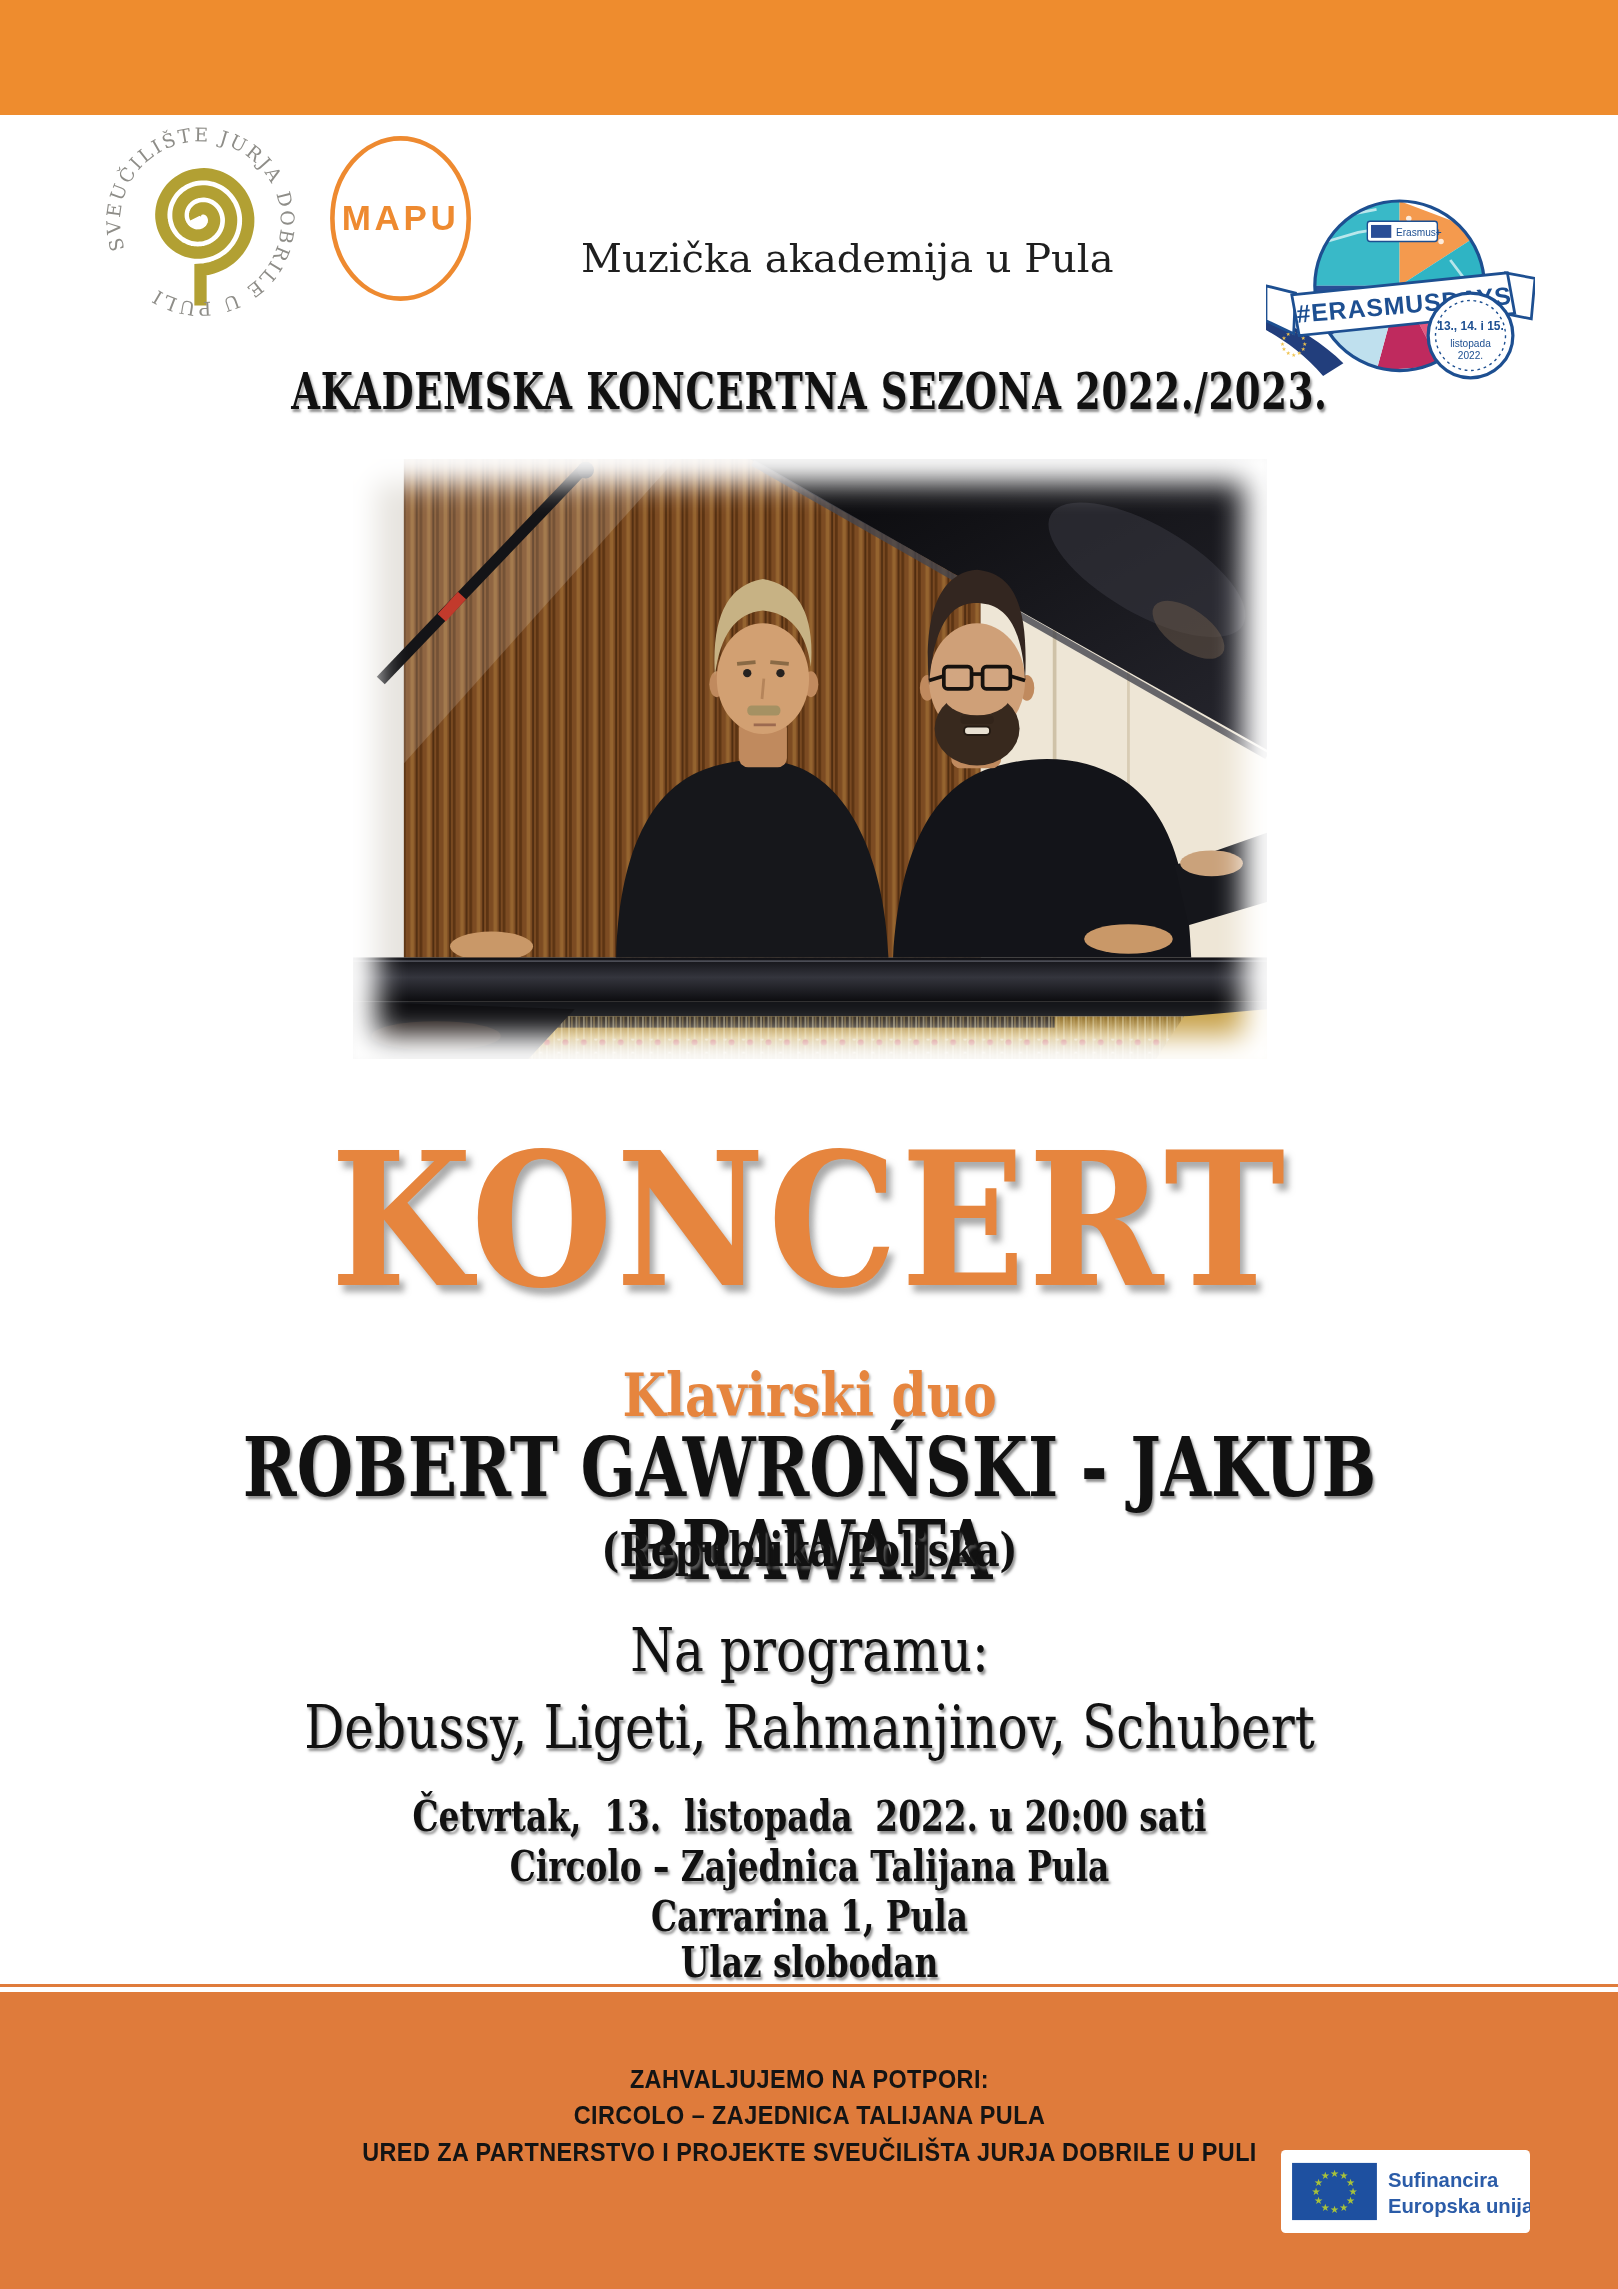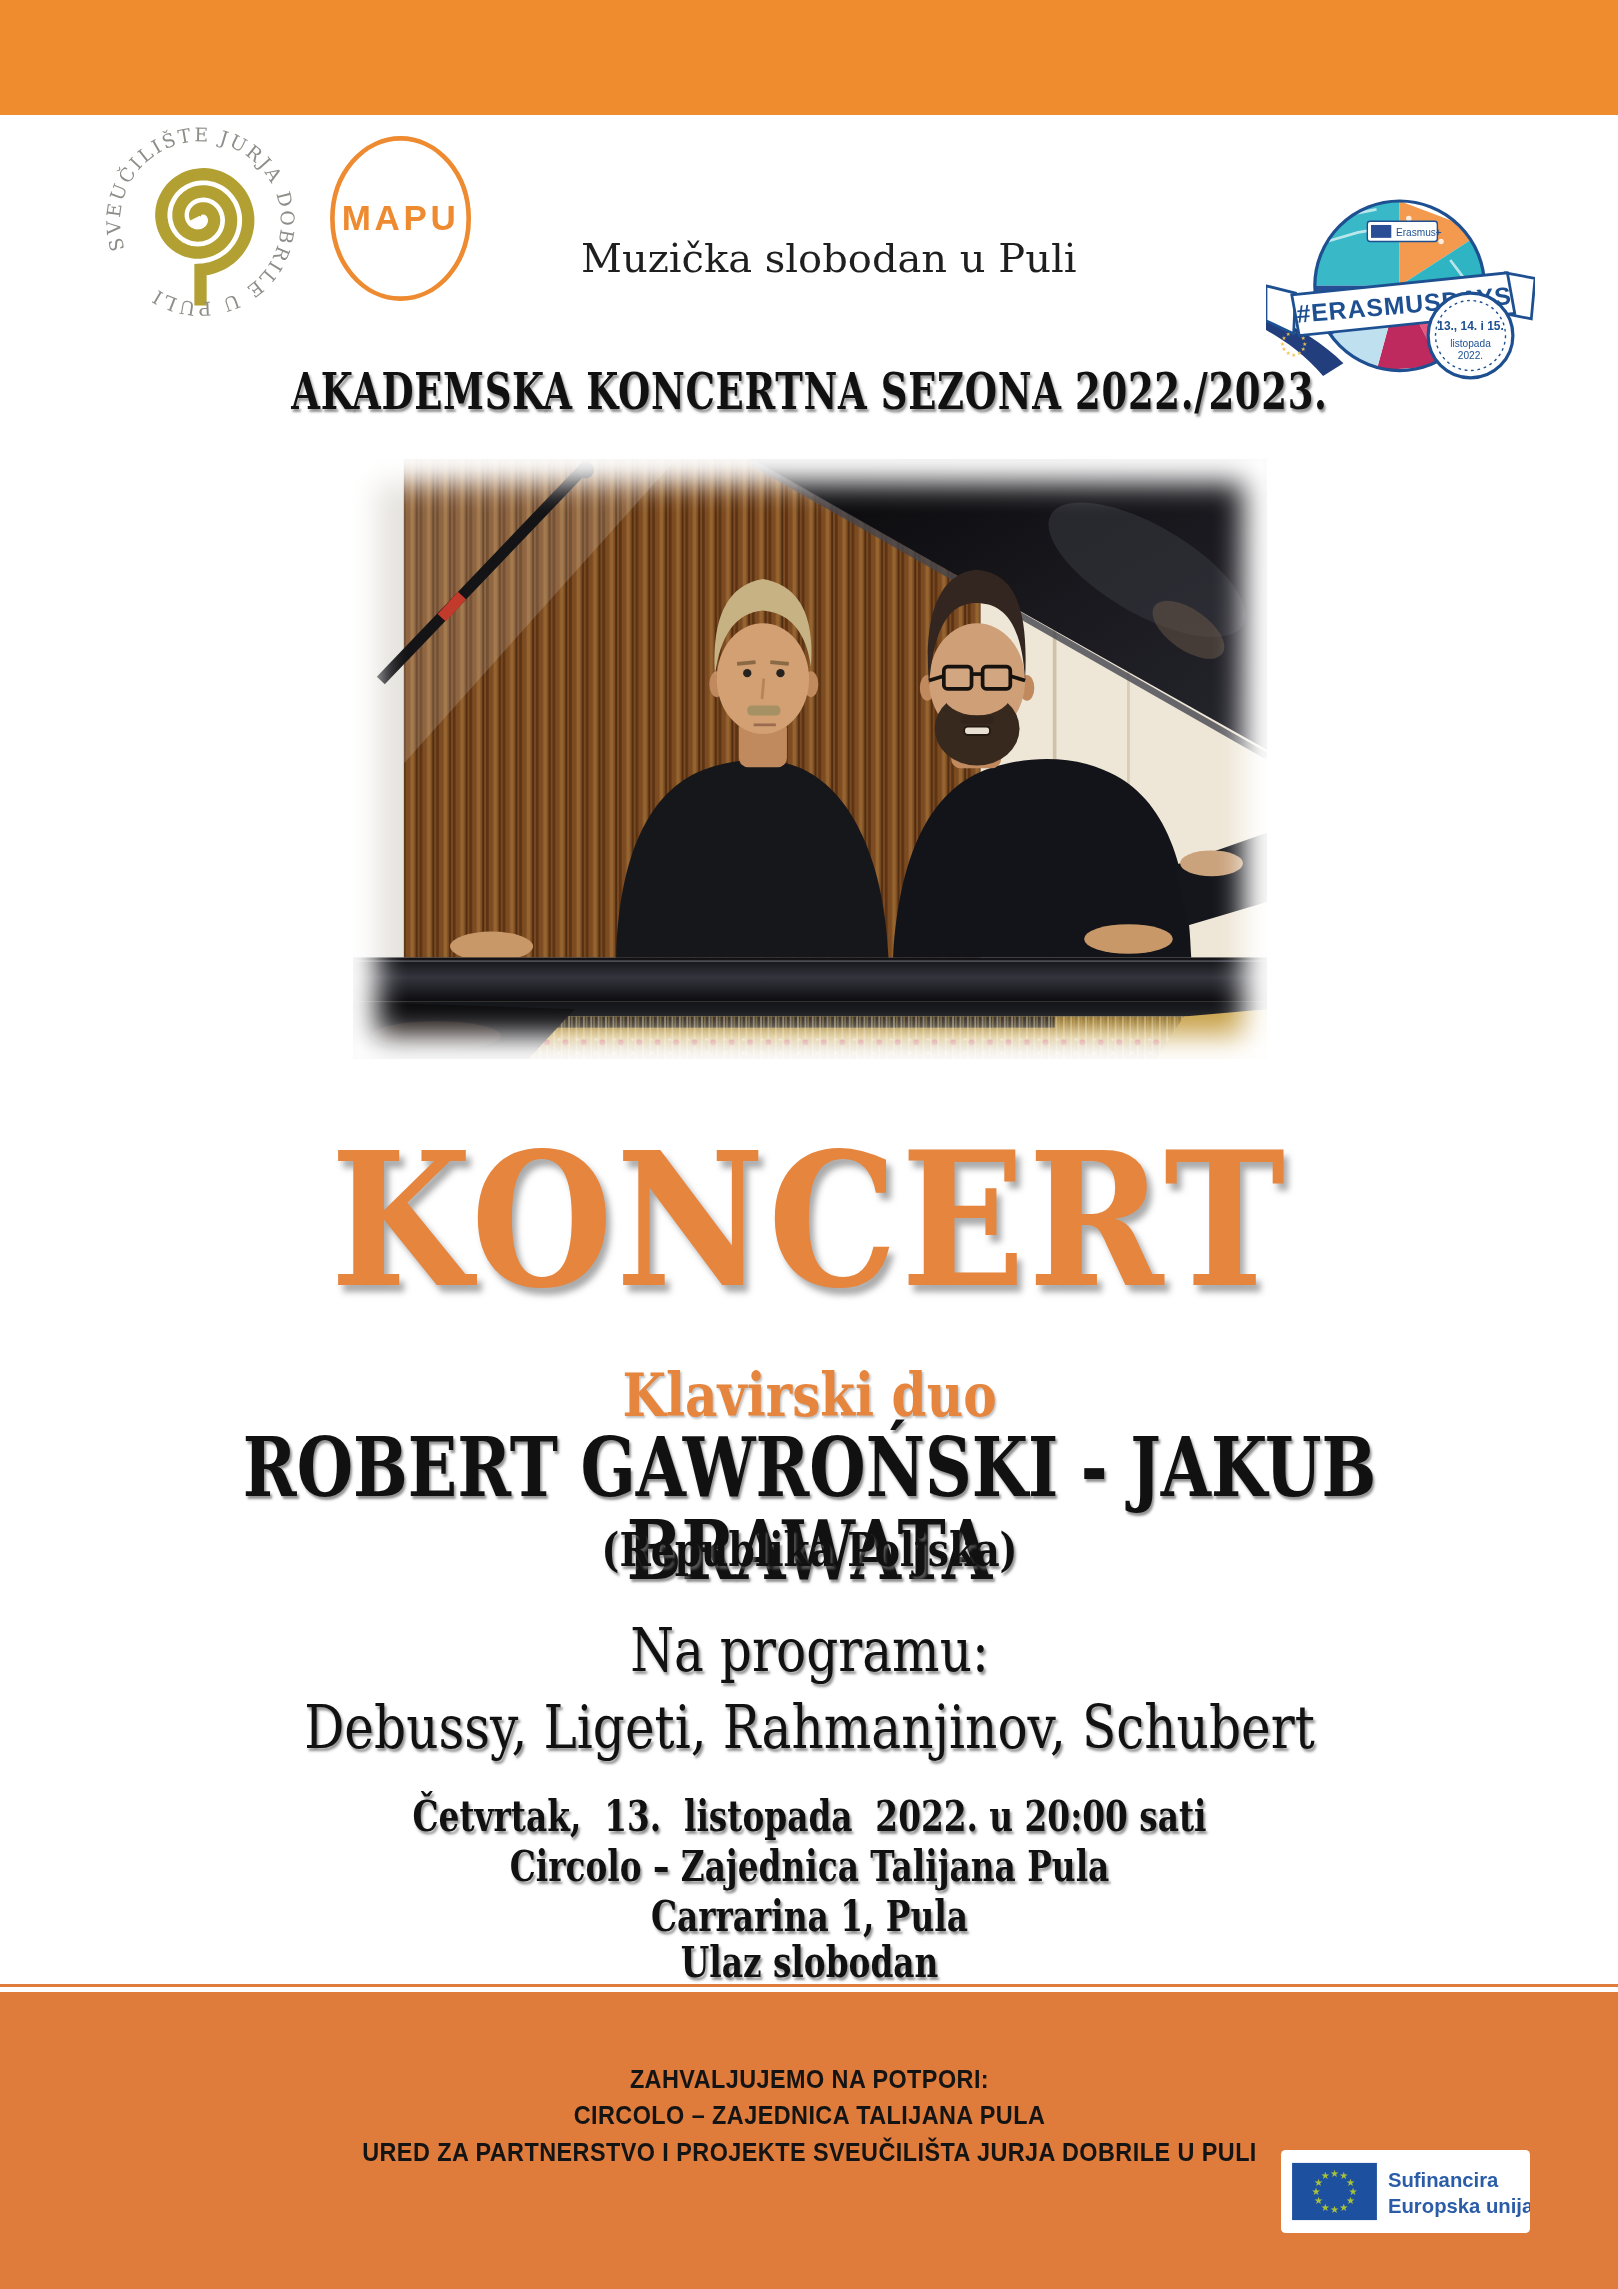--- a/index.html
+++ b/index.html
@@ -54,21 +54,21 @@
     <text font-size="20" letter-spacing="2.5" fill="#8E8D88">
       <textPath href="#uniArc" startOffset="0">SVEUČILIŠTE JURJA DOBRILE U PULI</textPath>
     </text>
   </svg>
 
   <svg class="abs" style="left:325px;top:131px;" width="152" height="175" viewBox="0 0 165 190">
     <ellipse cx="82" cy="95" rx="74" ry="87" fill="none" stroke="#EE8A30" stroke-width="5"></ellipse>
     <text x="82" y="108" text-anchor="middle" class="sans-svg" font-weight="bold" font-size="38" letter-spacing="4" fill="#EE8A30">MAPU</text>
   </svg>
 
-  <div class="abs academy-label">Muzička slobodan u Puli</div>
+  <div class="abs academy-label">Muzička akademija u Pula</div>
 
   <svg class="abs" style="left:1266px;top:177px;" width="269" height="212" viewBox="0 0 292 230">
     <defs>
         <clipPath id="globeClip">
           <circle cx="145" cy="118" r="92"></circle>
         </clipPath>
       </defs>
     <g>
       <circle cx="145" cy="118" r="92" fill="#ffffff"></circle>
       <g clip-path="url(#globeClip)">

